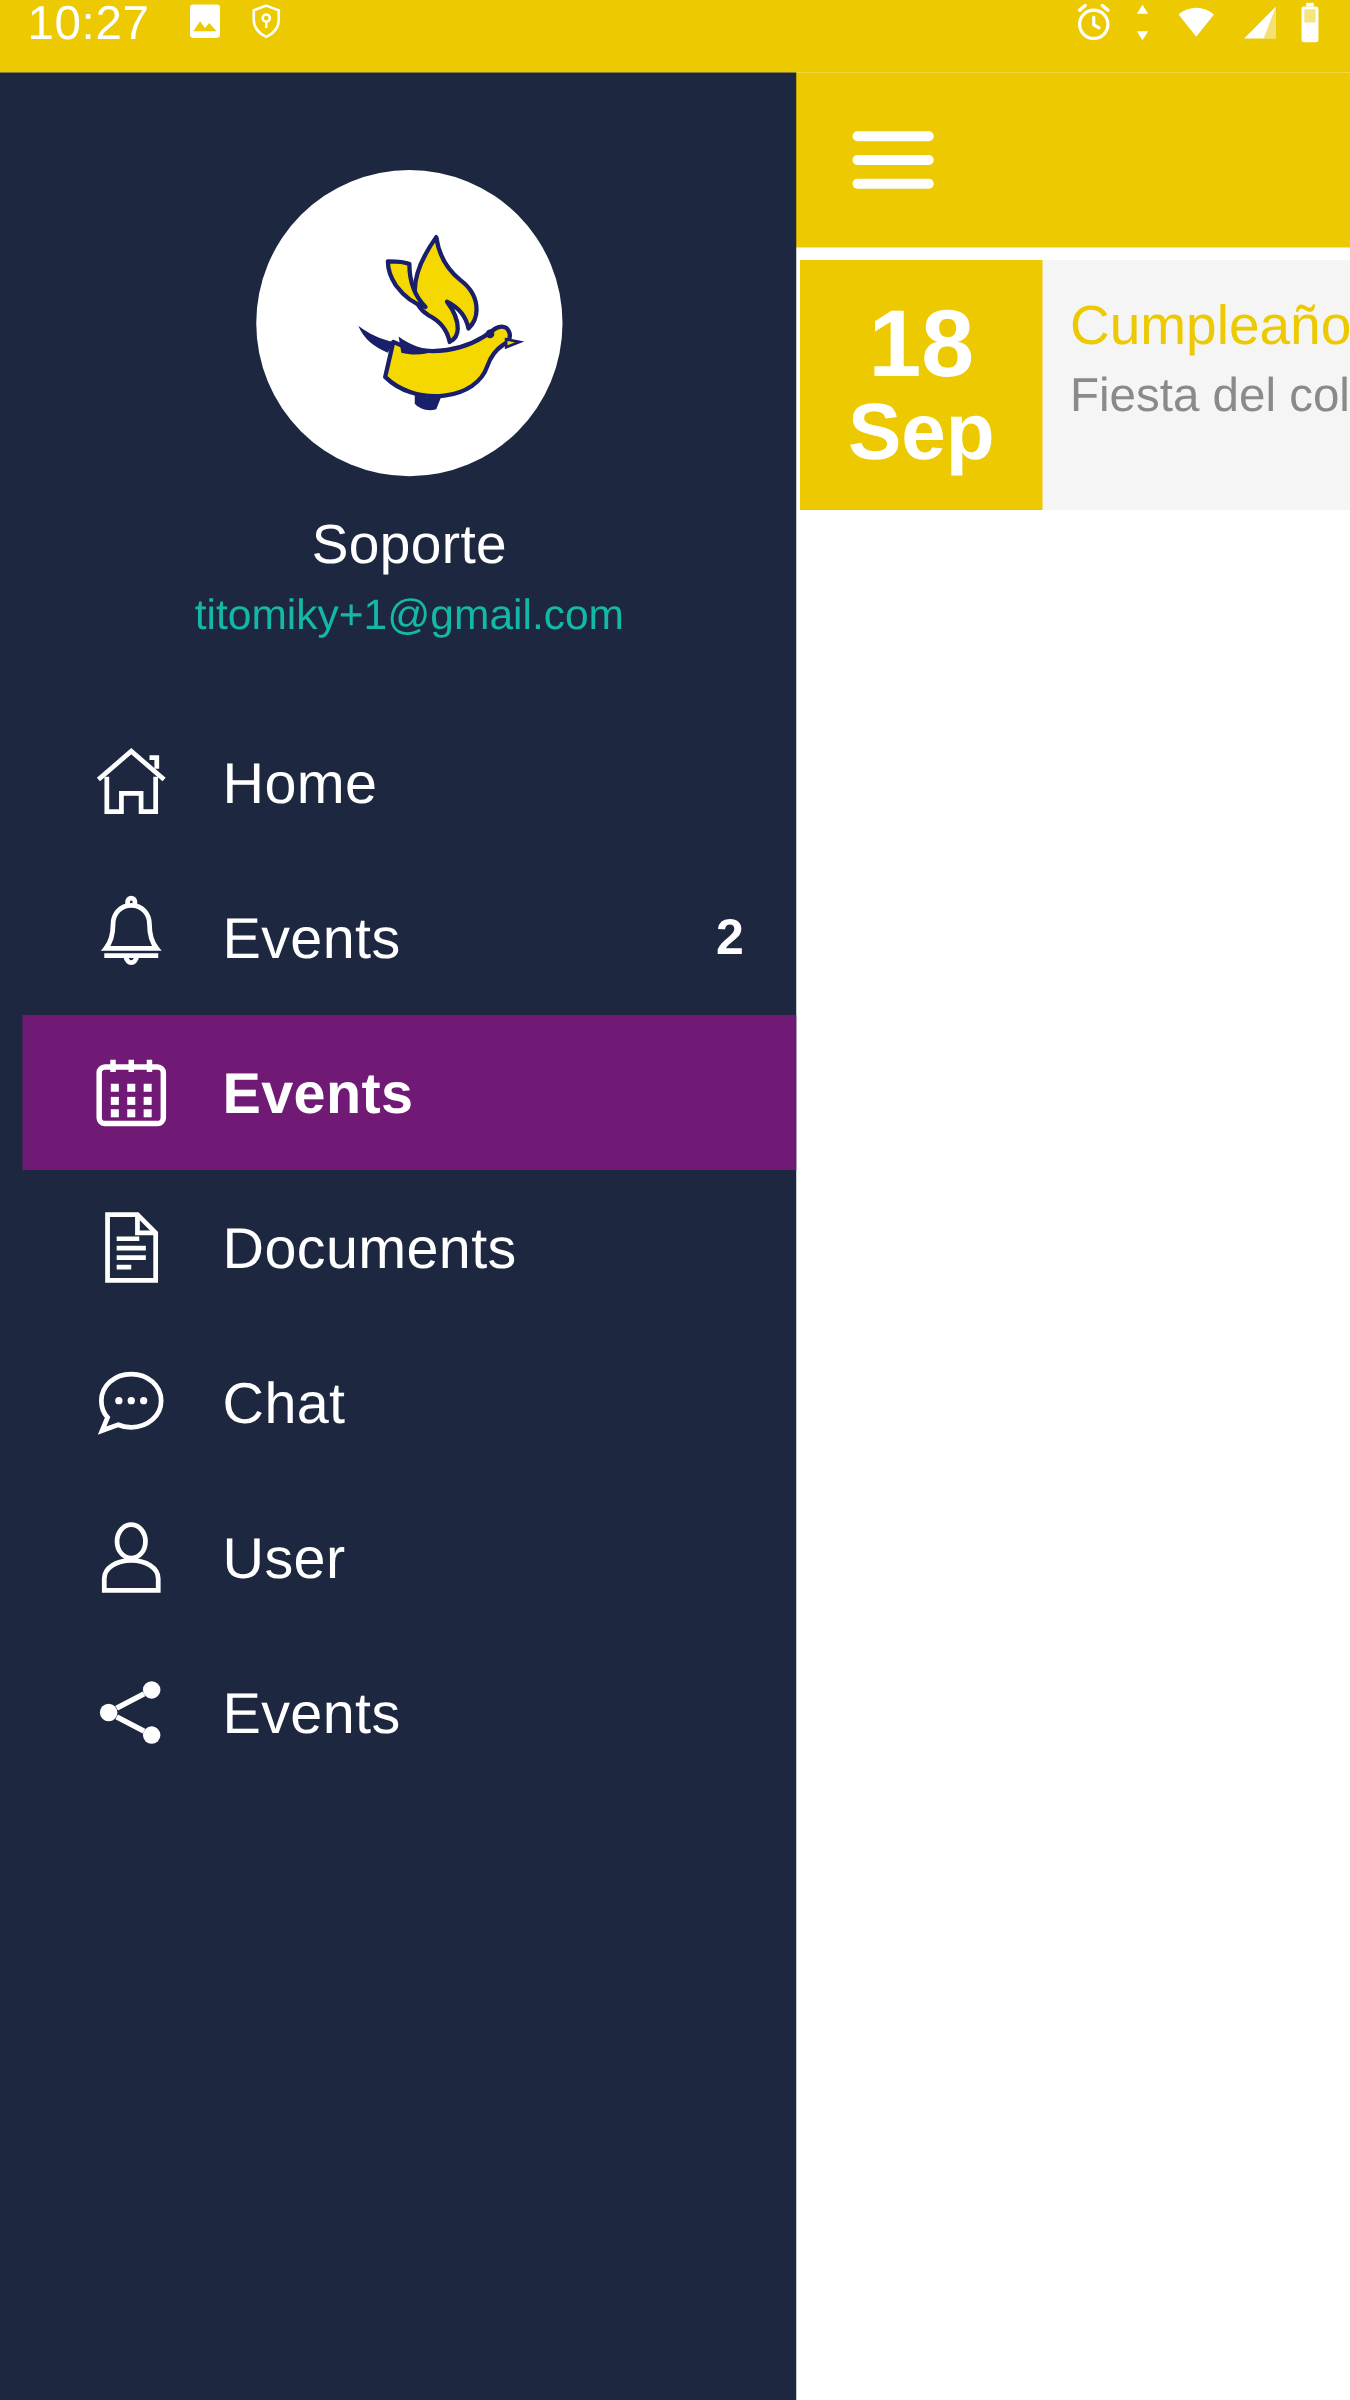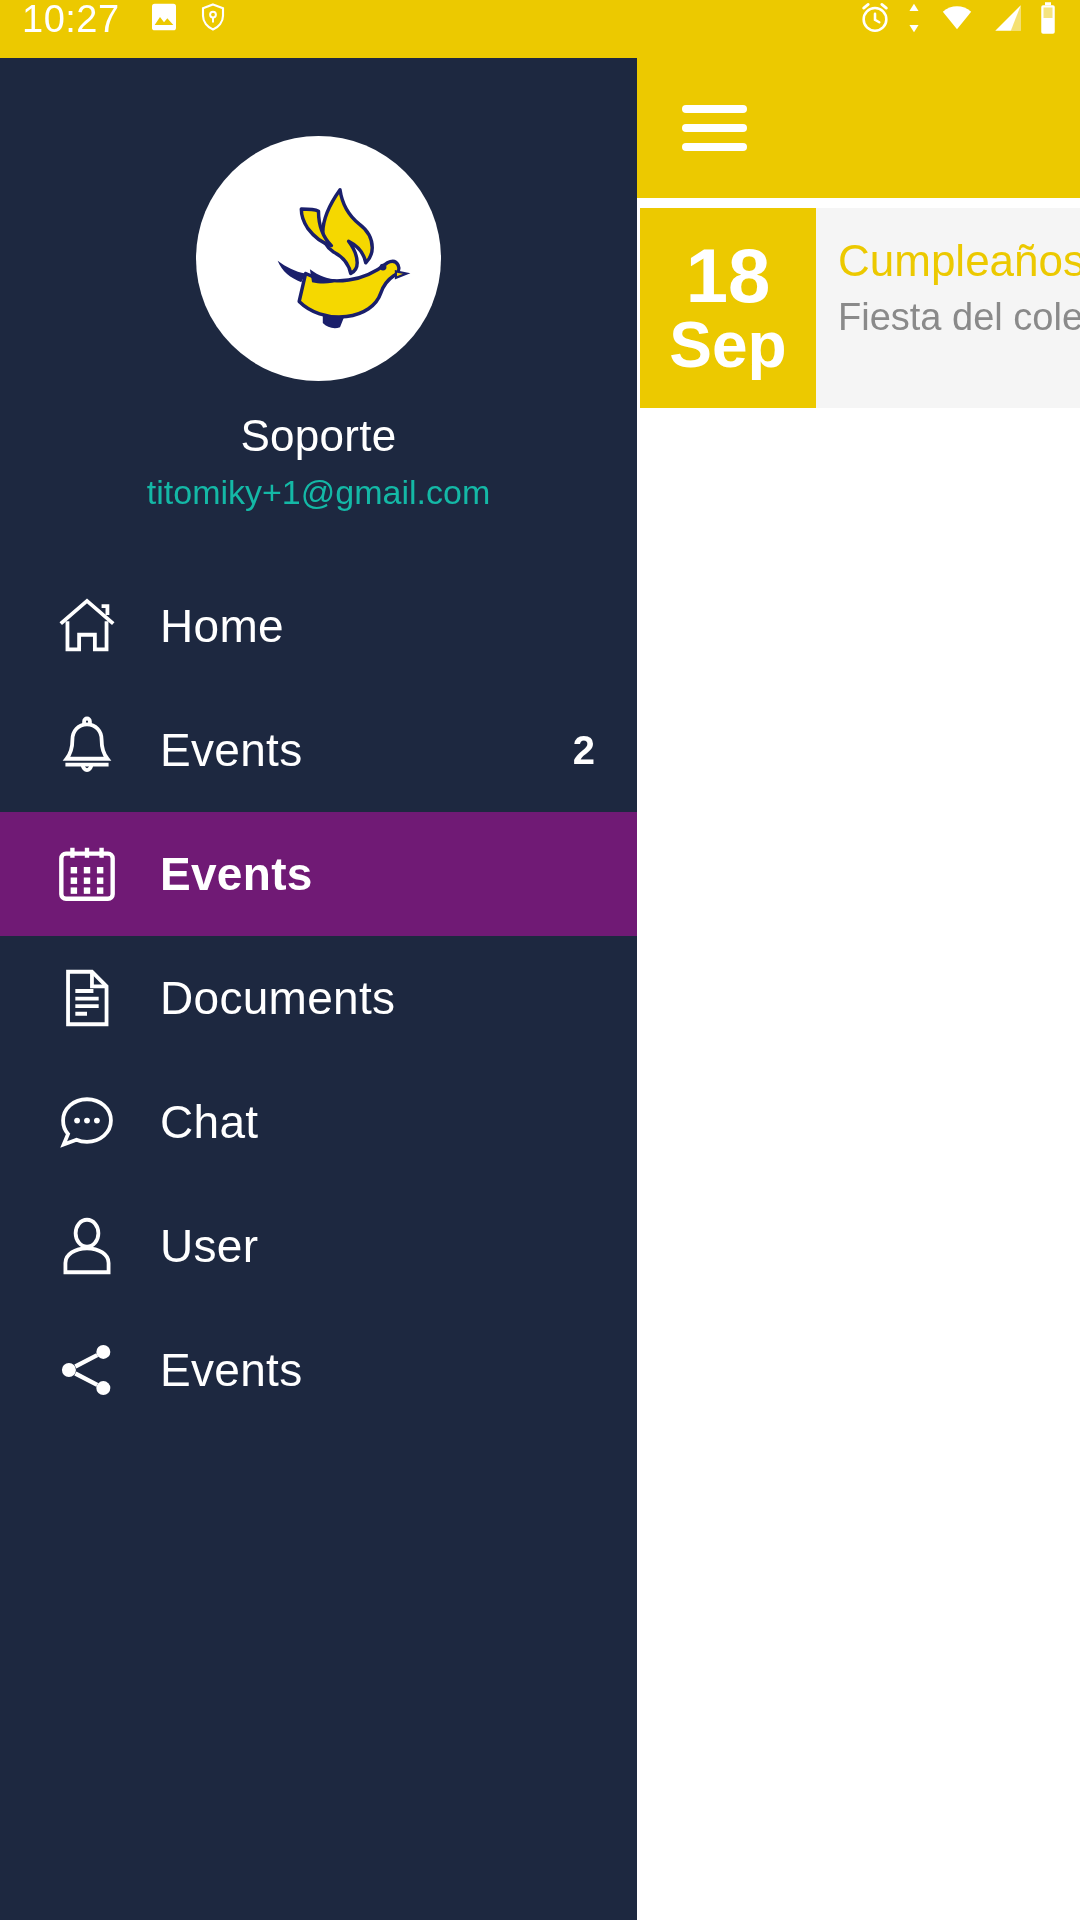--- a/index.html
+++ b/index.html
@@ -41,36 +41,36 @@
   }
   .hamburger span{
     display:block; height:8px; width:100%; background:#ffffff; border-radius:5px;
   }
   .event-card{
     position:absolute; top:150px; left:640px;
     width:560px; height:200px;
     background:#f5f5f5; display:flex; overflow:hidden;
   }
   .event-date{
-    width:176px; height:200px; background:#ecc900;
+    width:194px; height:200px; background:#ecc900;
     display:flex; flex-direction:column; align-items:center; justify-content:center;
     color:#ffffff; line-height:0.98;
   }
   .event-day{ font-size:76px; font-weight:700; }
   .event-mon{ font-size:64px; font-weight:700; }
   .event-body{ flex:1; padding:28px 0 0 22px; }
   .event-title{ color:#ecc900; font-size:44px; font-weight:400; white-space:nowrap; }
   .event-sub{ color:#8a8a8a; font-size:38px; font-weight:400; margin-top:10px; white-space:nowrap; }
 
   
   .drawer{
     position:absolute; top:58px; left:0;
     width:637px; height:1862px;
     background:#1d2840;
-    display:flex; flex-direction:column;
+    display:flex; flex-direction:column;padding-left:18px;
   }
   .avatar-wrap{
     margin:78px auto 0 auto;
     width:245px; height:245px; border-radius:50%;
     background:#ffffff; display:flex; align-items:center; justify-content:center;
   }
   .profile-name{
     margin-top:30px; text-align:center; color:#ffffff;
     font-size:44px; font-weight:400; letter-spacing:0.3px;
   }

